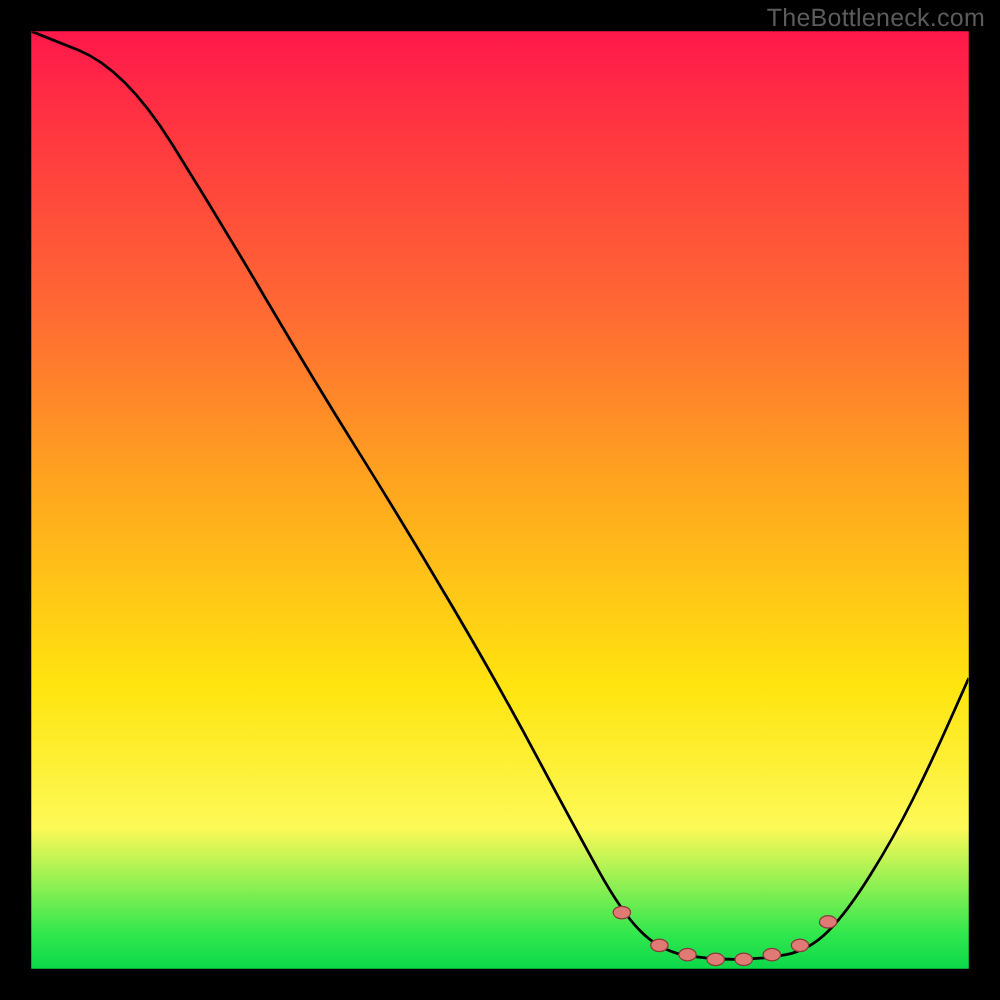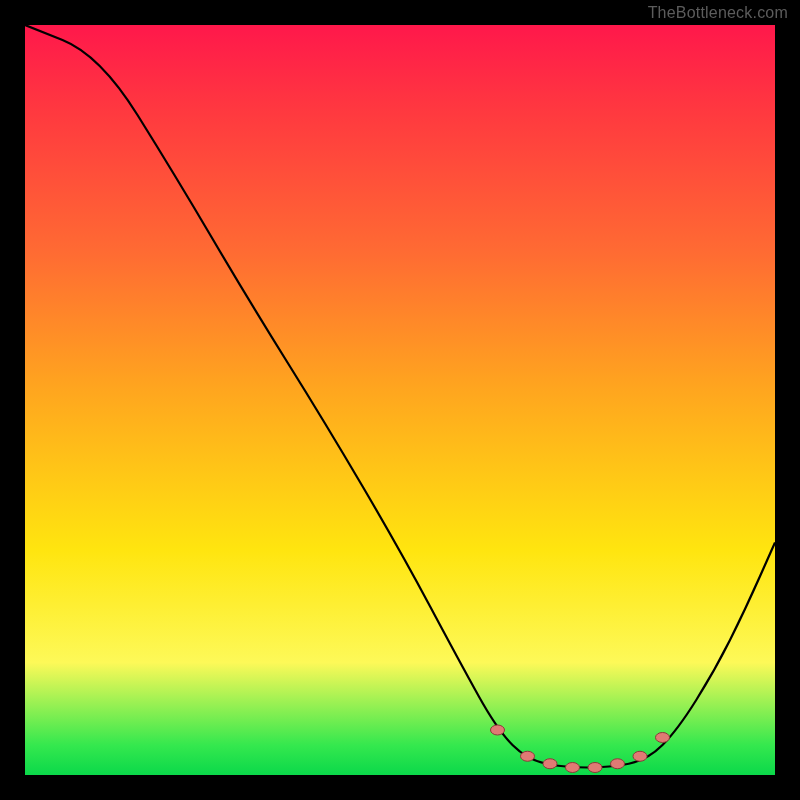--- a/index.html
+++ b/index.html
@@ -15,21 +15,21 @@
     position: relative;
     width: 800px;
     height: 800px;
     background: #000;
   }
   .watermark {
     position: absolute;
     top: 4px;
     right: 12px;
     color: #5c5c5c;
-    font-size: 16px;
+    font-size: 20px;
     font-weight: 500;
     letter-spacing: 0.2px;
     z-index: 10;
   }
   .plot-area {
     position: absolute;
     left: 25px;
     top: 25px;
     width: 750px;
     height: 750px;

